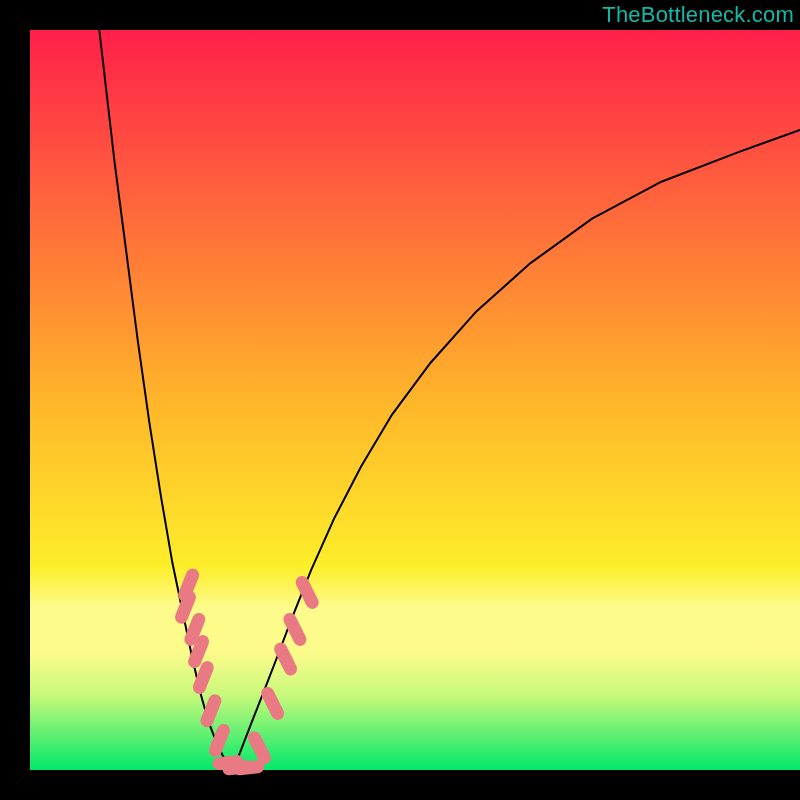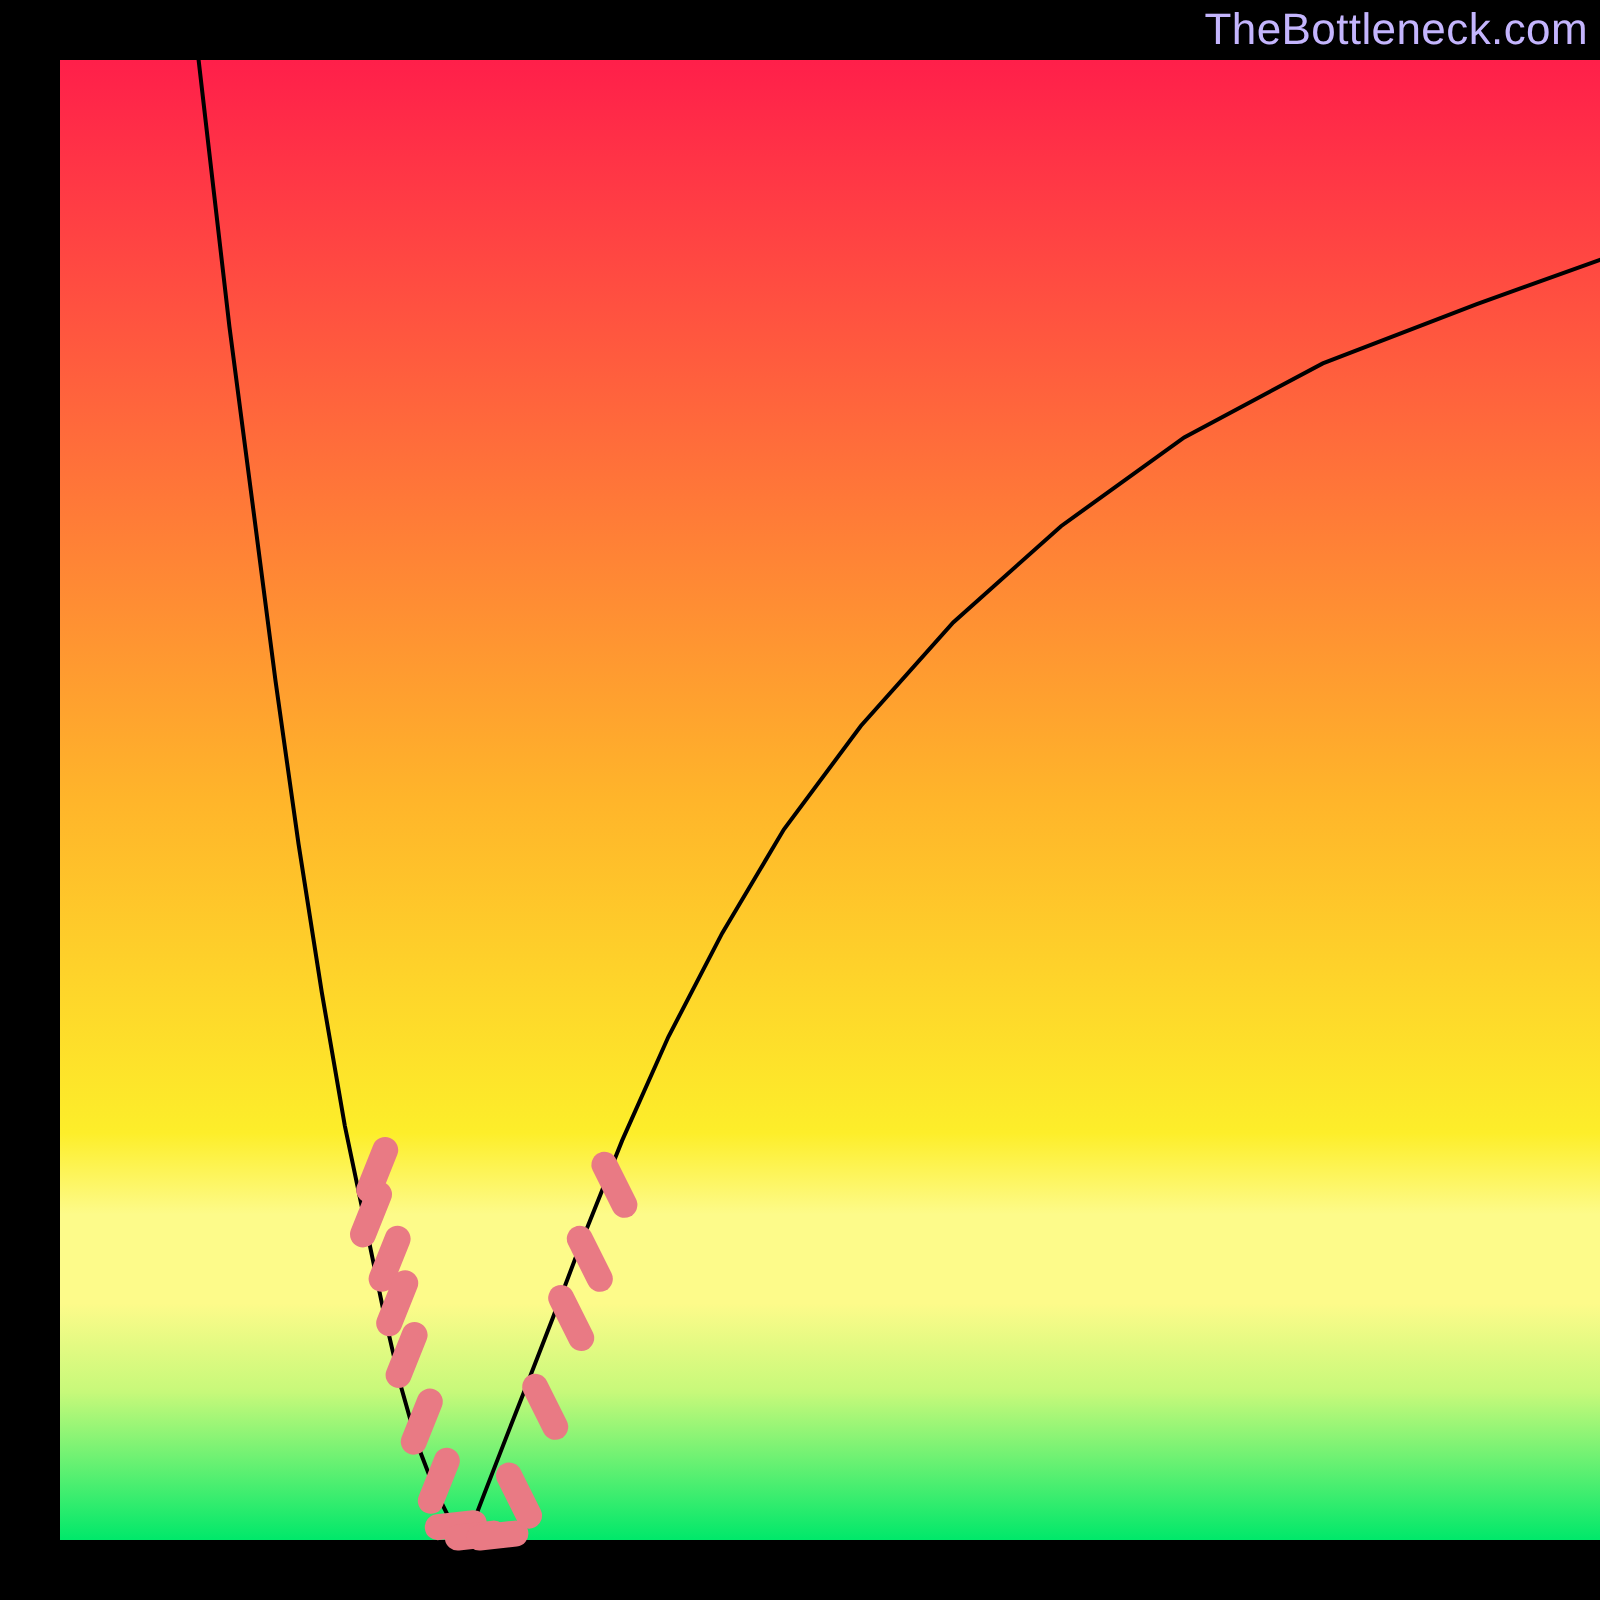--- a/index.html
+++ b/index.html
@@ -32,21 +32,21 @@
       var(--c-band-top) 78%,
       var(--c-band-top) 84%,
       var(--c-band-low) 90%,
       var(--c-bot) 100%
     );
   }
   .watermark {
     position: absolute;
     top: 2px;
     right: 6px;
-    color: #c4b5fd;
+    color: #14b8a6;
     font-size: 22px;
     font-weight: 500;
     letter-spacing: 0.2px;
     user-select: none;
   }
   svg {
     position: absolute;
     left: 0;
     top: 0;
   }

